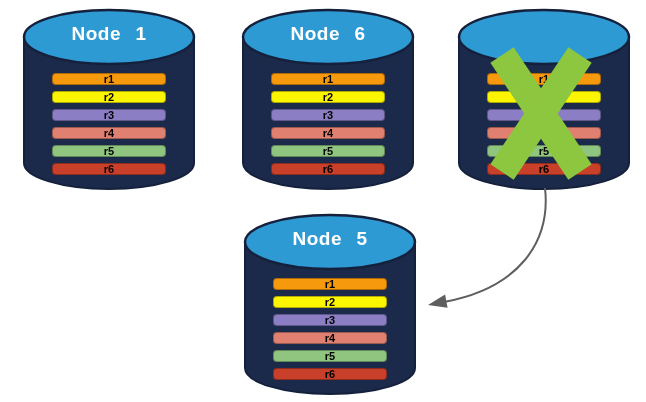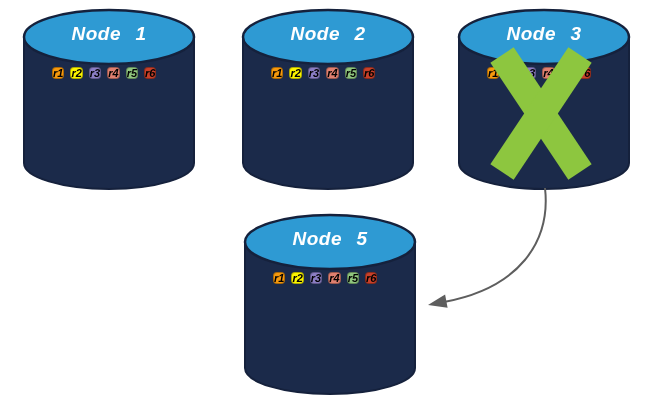--- a/index.html
+++ b/index.html
@@ -6,21 +6,20 @@
     margin: 0;
     padding: 0;
     font-family: "Liberation Sans", sans-serif;
   }
   .canvas {
     position: relative;
     width: 646px;
     height: 402px;
     background: #ffffff;
     overflow: hidden;
-    font-style: italic;
   }
   .node {
     position: absolute;
     width: 176px;
     height: 186px;
   }
   .cyl {
     position: absolute;
     left: 0;
     top: 0;
@@ -45,24 +44,24 @@
     text-align: center;
     font-size: 19px;
     font-weight: bold;
     letter-spacing: 0.5px;
     word-spacing: 0.45em;
     color: var(--node-text);
   }
   .bars {
     position: absolute;
     left: 31px;
-    top: 61px;
+    top: 67px;
     width: 114px;
     display: flex;
-    flex-direction: row;
+    flex-direction: column;
     gap: 6px;
   }
   .bar {
     height: 12px;
     line-height: 11px;
     border-radius: 4px;
     border: 1px solid rgba(0,0,0,0.30);
     box-sizing: border-box;
     text-align: center;
     font-size: 11px;
@@ -118,37 +117,36 @@
       <div class="bar" style="background-color: rgb(143, 197, 126);">r5</div>
       <div class="bar" style="background-color: rgb(200, 64, 42);">r6</div>
     </div>
   </div>
 
   <div class="node" style="left:240px; top:6px;">
     <svg class="cyl" viewBox="0 0 176 186">
       <path class="cyl-body" d="M3,31 L3,157 A85,26 0 0 0 173,157 L173,31 Z"></path>
       <ellipse class="cyl-top" cx="88" cy="31" rx="85" ry="27"></ellipse>
     </svg>
-    <div class="node-title">Node 2</div>
+    <div class="node-title">Node 6</div>
     <div class="bars">
       <div class="bar" style="background-color: rgb(247, 153, 13);">r1</div>
       <div class="bar" style="background-color: rgb(252, 245, 0);">r2</div>
       <div class="bar" style="background-color: rgb(139, 126, 196);">r3</div>
       <div class="bar" style="background-color: rgb(224, 128, 112);">r4</div>
       <div class="bar" style="background-color: rgb(143, 197, 126);">r5</div>
       <div class="bar" style="background-color: rgb(200, 64, 42);">r6</div>
     </div>
   </div>
 
   <div class="node" style="left:456px; top:6px;">
     <svg class="cyl" viewBox="0 0 176 186">
       <path class="cyl-body" d="M3,31 L3,157 A85,26 0 0 0 173,157 L173,31 Z"></path>
       <ellipse class="cyl-top" cx="88" cy="31" rx="85" ry="27"></ellipse>
     </svg>
-    <div class="node-title">Node 3</div>
     <div class="bars">
       <div class="bar" style="background-color: rgb(247, 153, 13);">r1</div>
       <div class="bar" style="background-color: rgb(252, 245, 0);">r2</div>
       <div class="bar" style="background-color: rgb(139, 126, 196);">r3</div>
       <div class="bar" style="background-color: rgb(224, 128, 112);">r4</div>
       <div class="bar" style="background-color: rgb(143, 197, 126);">r5</div>
       <div class="bar" style="background-color: rgb(200, 64, 42);">r6</div>
     </div>
     <svg class="x-mark" viewBox="0 0 104 129">
       <line class="x-arm" x1="13" y1="6" x2="91" y2="123"></line>

